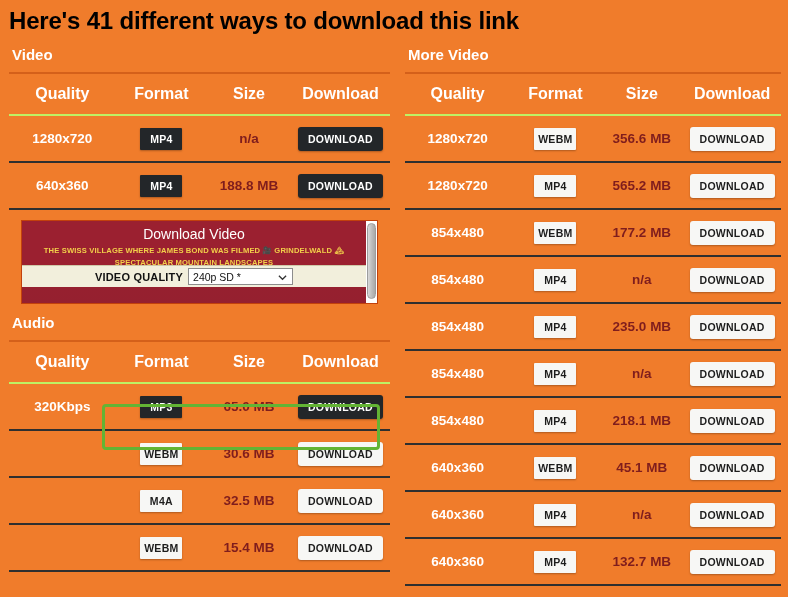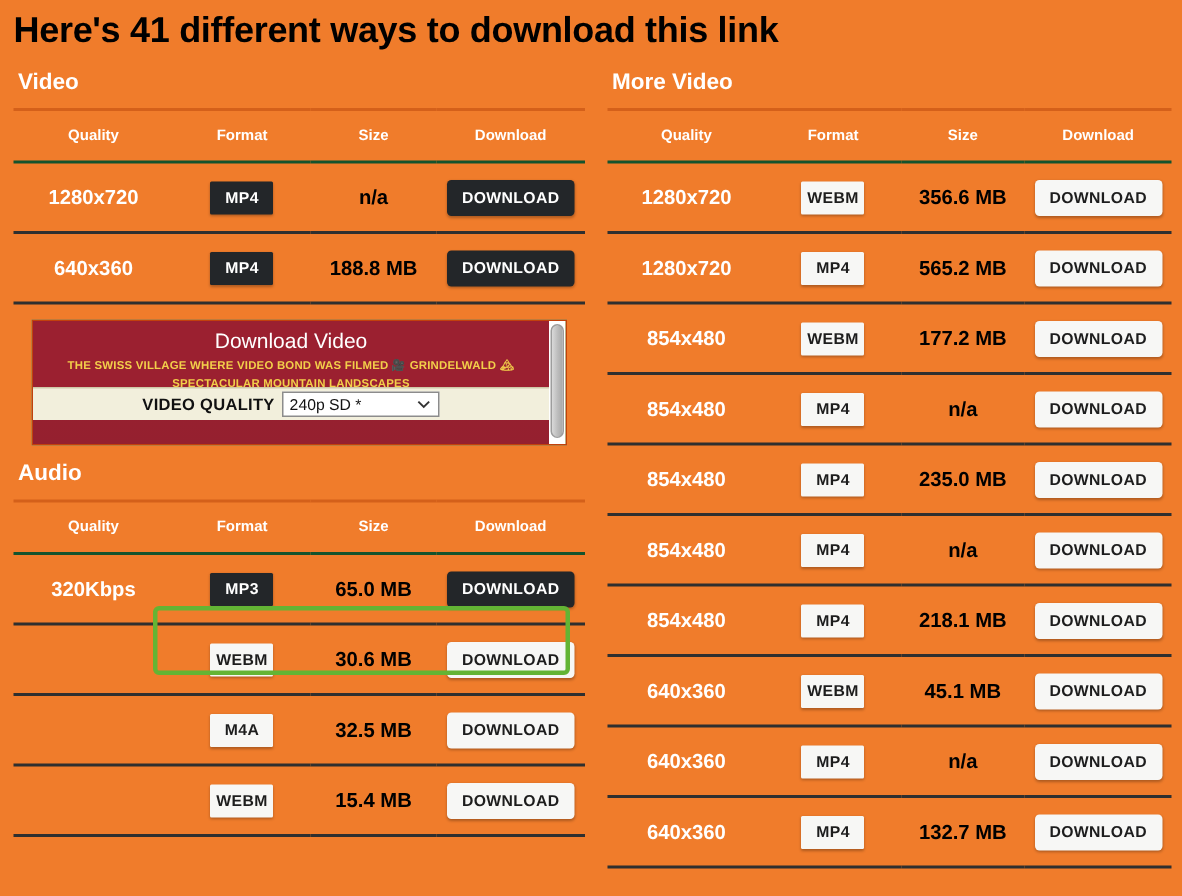--- a/index.html
+++ b/index.html
@@ -44,26 +44,26 @@
   }
 
   
   table.dl-table {
     width: 100%;
     border-collapse: collapse;
     table-layout: fixed;
   }
   table.dl-table thead th {
     color: #ffffff;
-    font-size: 10px;
+    font-size: 16px;
     font-weight: bold;
     text-align: center;
     padding: 11px 0 11px 0;
     border-top: 2px solid #d4601a;
-    border-bottom: 2px solid #14532d;
+    border-bottom: 2px solid #bef264;
   }
   table.dl-table tbody td {
     padding: 10px 0;
     border-bottom: 2px solid #2f2f2f;
     text-align: center;
     height: 47px;
     vertical-align: middle;
   }
   .c-quality { width: 28%; }
   .c-format  { width: 24%; }
@@ -71,21 +71,21 @@
   .c-dl      { width: 26%; }
 
   td.cell-quality {
     color: #ffffff;
     font-size: 13.5px;
     font-weight: bold;
     text-align: left;
     padding-left: 14px;
   }
   td.cell-size {
-    color: #000000;
+    color: #7f1d1d;
     font-size: 13.5px;
     font-weight: bold;
   }
 
   
   .badge {
     display: inline-block;
     min-width: 42px;
     padding: 5px 2px;
     font-size: 10.5px;
@@ -260,21 +260,21 @@
             <span class="btn-dl dark">DOWNLOAD</span>
           </td>
         </tr>
       </tbody>
     </table>
 
     <div class="embed-wrap">
       <div class="embed-inner">
         <div class="embed-head">
           <div class="embed-title">Download Video</div>
-          <div class="embed-sub">THE SWISS VILLAGE WHERE VIDEO BOND WAS FILMED 🎥 GRINDELWALD 🏔</div>
+          <div class="embed-sub">THE SWISS VILLAGE WHERE JAMES BOND WAS FILMED 🎥 GRINDELWALD 🏔</div>
           <div class="embed-sub">SPECTACULAR MOUNTAIN LANDSCAPES</div>
         </div>
       </div>
       <div class="embed-bar">
         <span class="embed-bar-label">VIDEO QUALITY</span>
         <span class="embed-select">
           <span>240p SD *</span>
           <span class="caret">
             <svg viewBox="0 0 10 10" width="9" height="9">
                 <path d="M1 3 L5 7 L9 3" fill="none" stroke="#333" stroke-width="1.4"></path>

